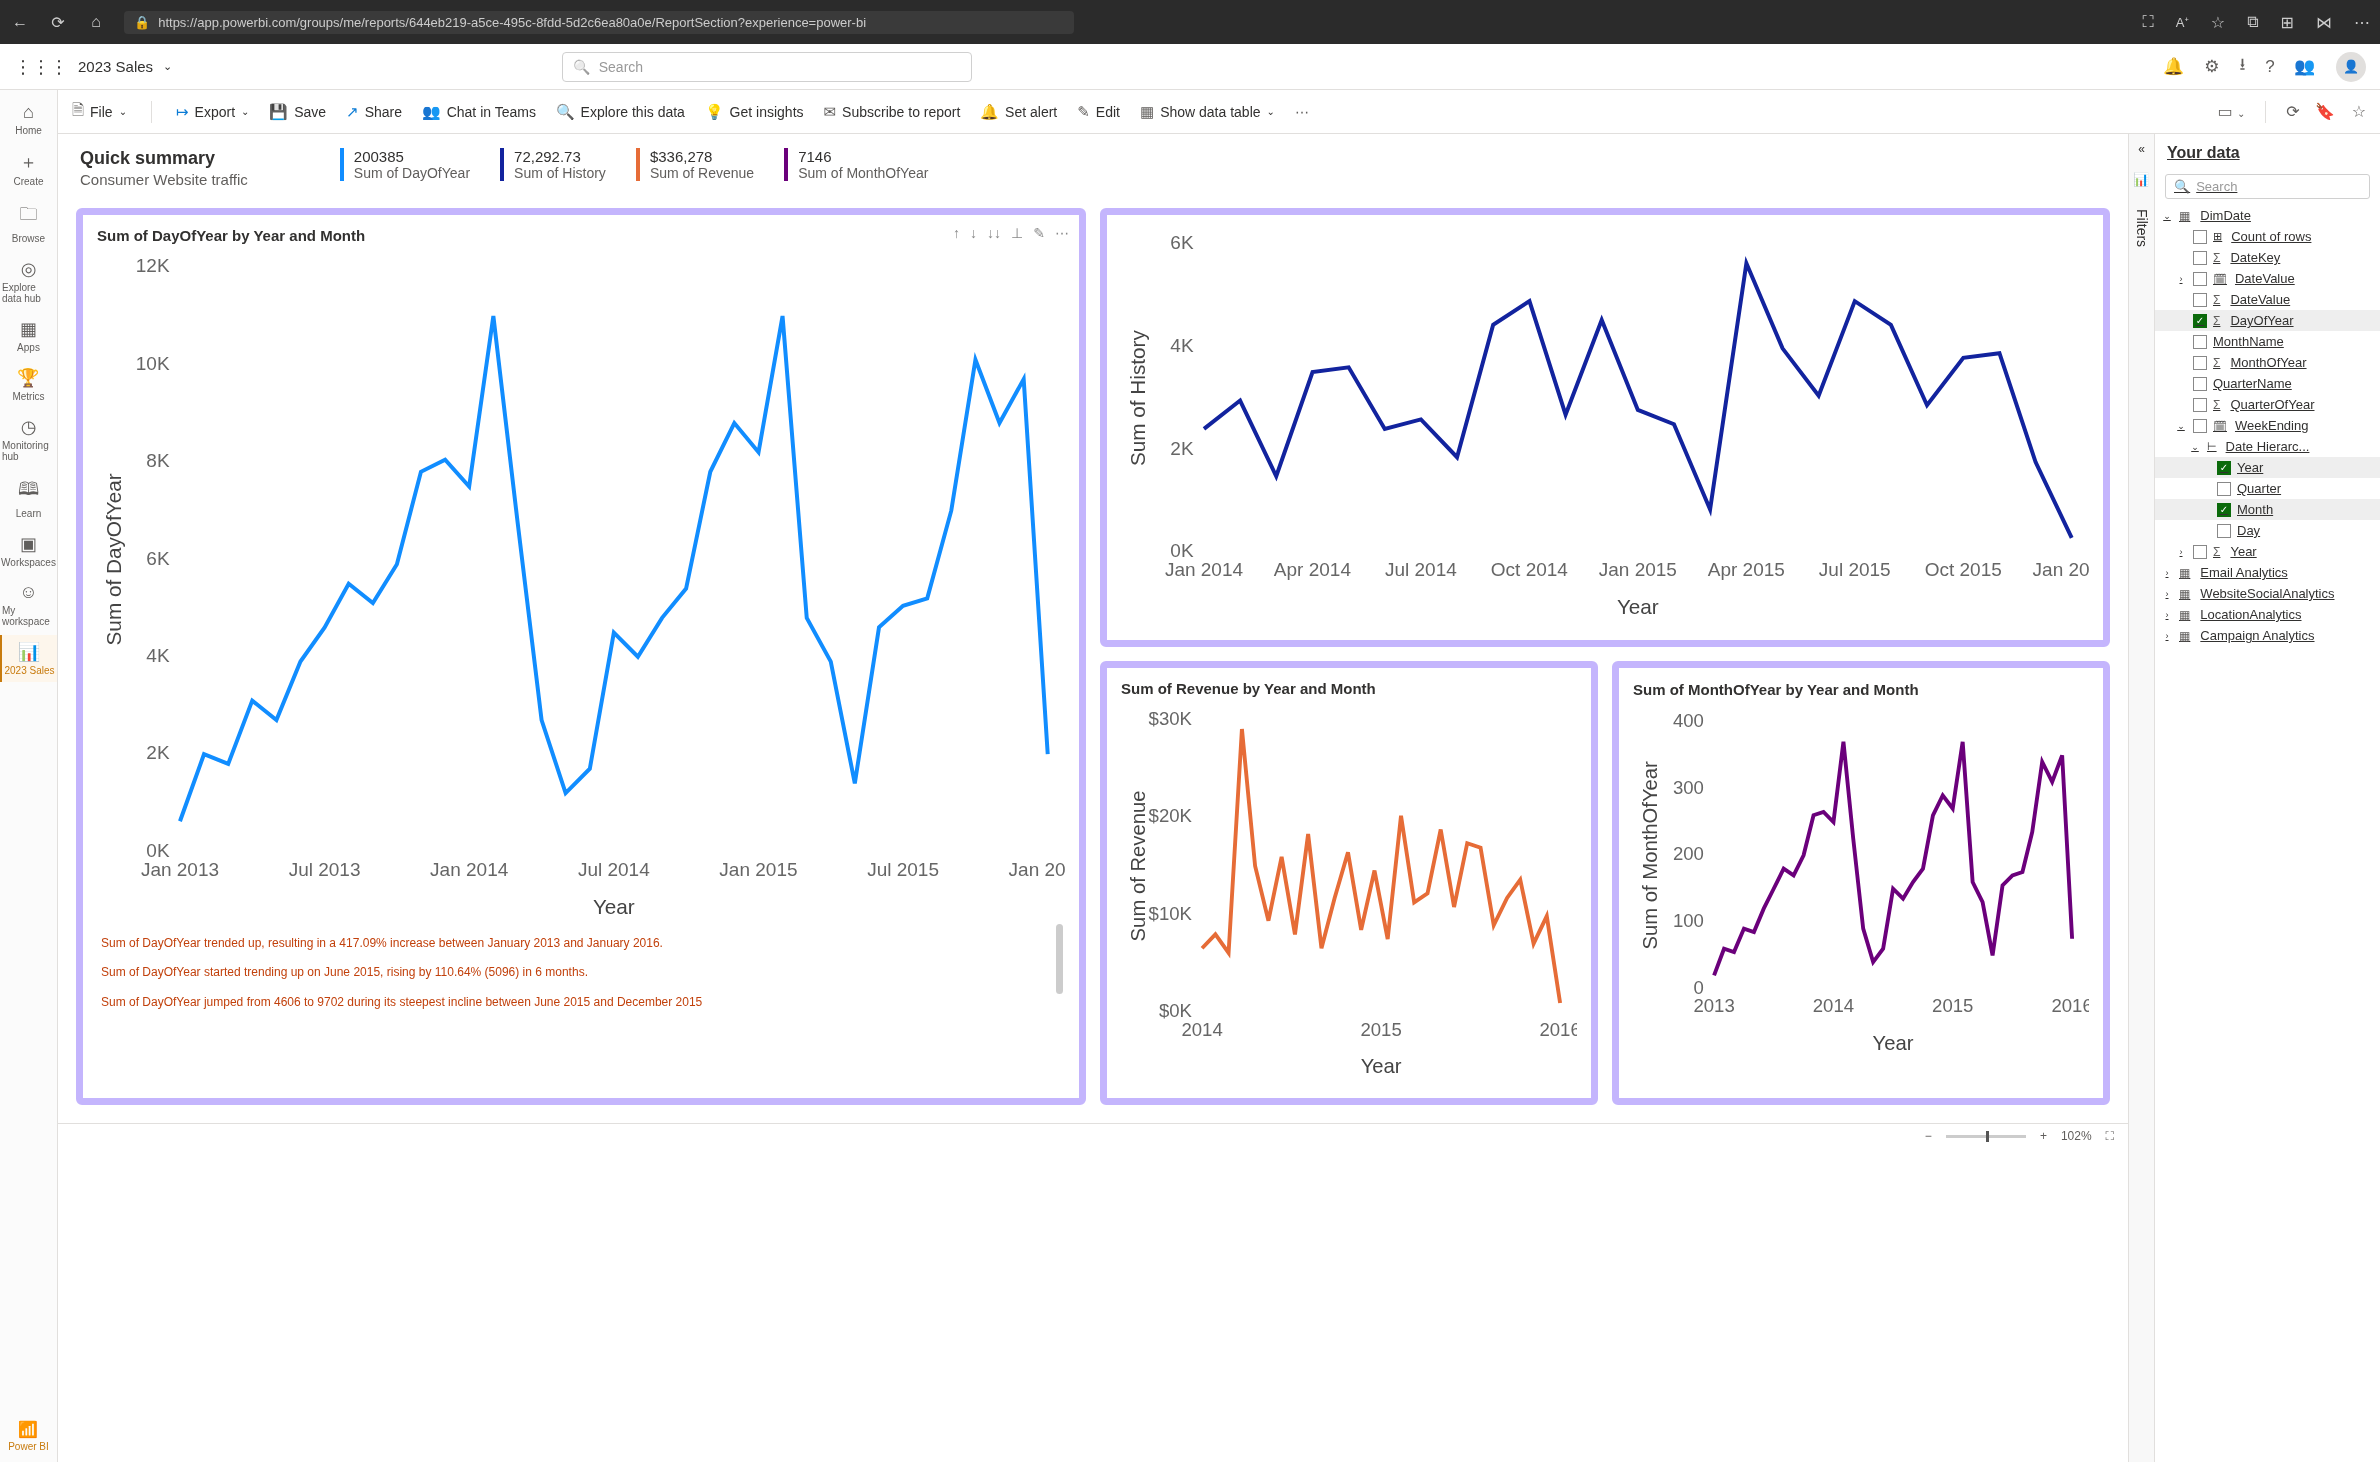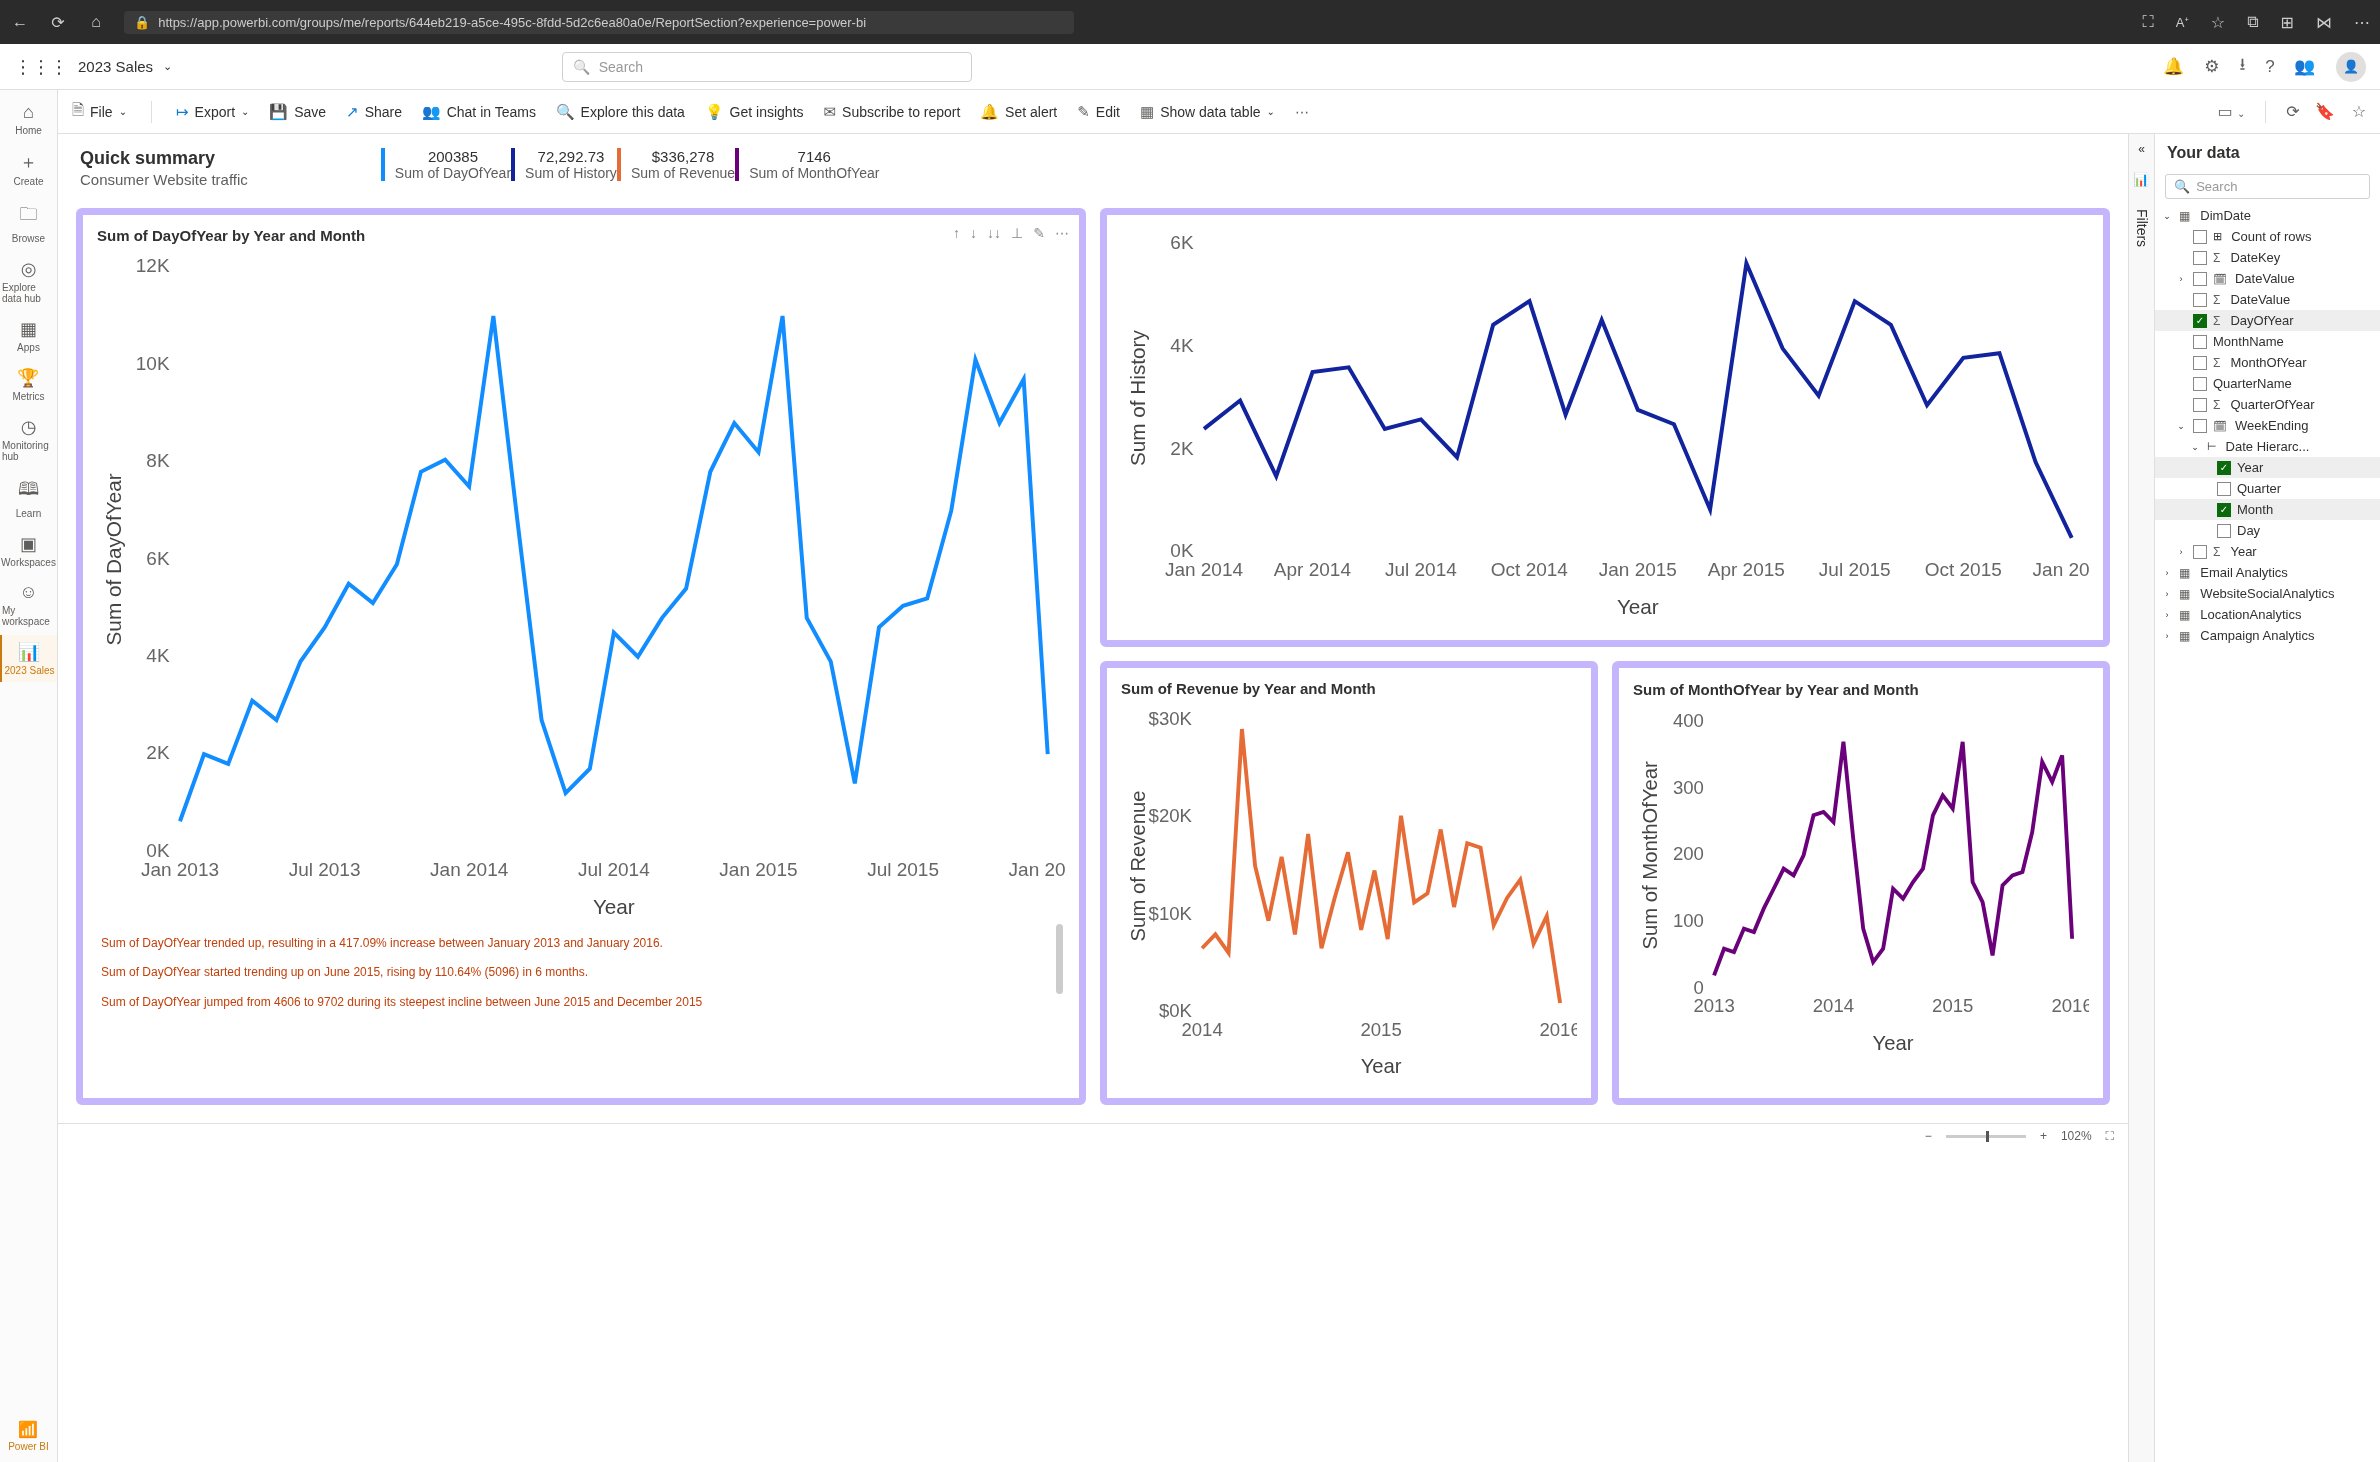--- a/index.html
+++ b/index.html
@@ -38,21 +38,21 @@
 .toolbar .right { margin-left: auto; display: flex; gap: 16px; align-items: center; font-size: 16px; color: #605e5c; }
 
 
 .main { flex: 1; display: flex; overflow: hidden; }
 .canvas { flex: 1; padding: 0; background: #fff; overflow: auto; position: relative; }
 
 
 .summary { padding: 14px 22px 8px 22px; display: flex; align-items: flex-start; gap: 40px; }
 .summary-title h1 { font-size: 18px; font-weight: 600; }
 .summary-title p { font-size: 15px; color: #605e5c; margin-top: 2px; }
-.kpi-row { display: flex; margin-left: 93px; text-align: center; }
+.kpi-row { display: flex; gap: 30px; margin-left: 52px; }
 .kpi { border-left: 4px solid; padding-left: 10px; }
 .kpi .v { font-size: 15px; }
 .kpi .l { font-size: 14px; color: #605e5c; }
 
 
 .cards { display: grid; grid-template-columns: 1fr 1fr; gap: 14px; padding: 12px 18px 18px 18px; }
 .card { border: 7px solid #c4b5fd; border-radius: 6px; padding: 12px 14px; position: relative; }
 .card h3 { font-size: 15px; font-weight: 600; margin-bottom: 6px; }
 .card-big { grid-row: span 2; display: flex; flex-direction: column; }
 .small-row { display: grid; grid-template-columns: 1fr 1fr; gap: 14px; }
@@ -65,21 +65,21 @@
 svg.chart { width: 100%; }
 .axis-label { font-size: 11px; fill: #666; }
 .title-axis { font-size: 12px; fill: #444; }
 
 
 .filters-tab { width: 26px; border-left: 1px solid #e1dfdd; background: #f8f8f8; display: flex; flex-direction: column; align-items: center; padding-top: 8px; gap: 16px; }
 .filters-tab .collapse { font-size: 12px; }
 .filters-tab .rot { writing-mode: vertical-rl; font-size: 14px; color: #323130; margin-top: 6px; }
 
 
-.data-pane { width: 226px; border-left: 1px solid #e1dfdd; display: flex; flex-direction: column; }
+.data-pane { width: 226px; border-left: 1px solid #e1dfdd; display: flex; flex-direction: column; text-decoration: underline; }
 .data-pane h3 { padding: 10px 12px; font-size: 16px; font-weight: 600; }
 .data-pane .search-box { margin: 2px 10px 6px 10px; border: 1px solid #d0d0d0; border-radius: 3px; padding: 4px 8px; font-size: 13px; color: #999; display: flex; align-items: center; gap: 6px; }
 .tree { font-size: 13px; overflow-y: auto; flex: 1; }
 .tree .row { display: flex; align-items: center; gap: 6px; padding: 3px 8px; cursor: pointer; white-space: nowrap; }
 .tree .row.sel { background: #eee; }
 .tree .chk { width: 14px; height: 14px; border: 1px solid #888; display: inline-flex; align-items: center; justify-content: center; font-size: 10px; color: #fff; }
 .tree .chk.on { background: #0b6a0b; border-color: #0b6a0b; }
 .tree .sigma::before { content: "Σ"; font-size: 12px; color: #605e5c; margin-right: 4px; }
 .tree .tbl::before { content: "▦"; font-size: 12px; color: #605e5c; margin-right: 4px; }
 .tree .cal::before { content: "🗓"; font-size: 11px; margin-right: 2px; }

